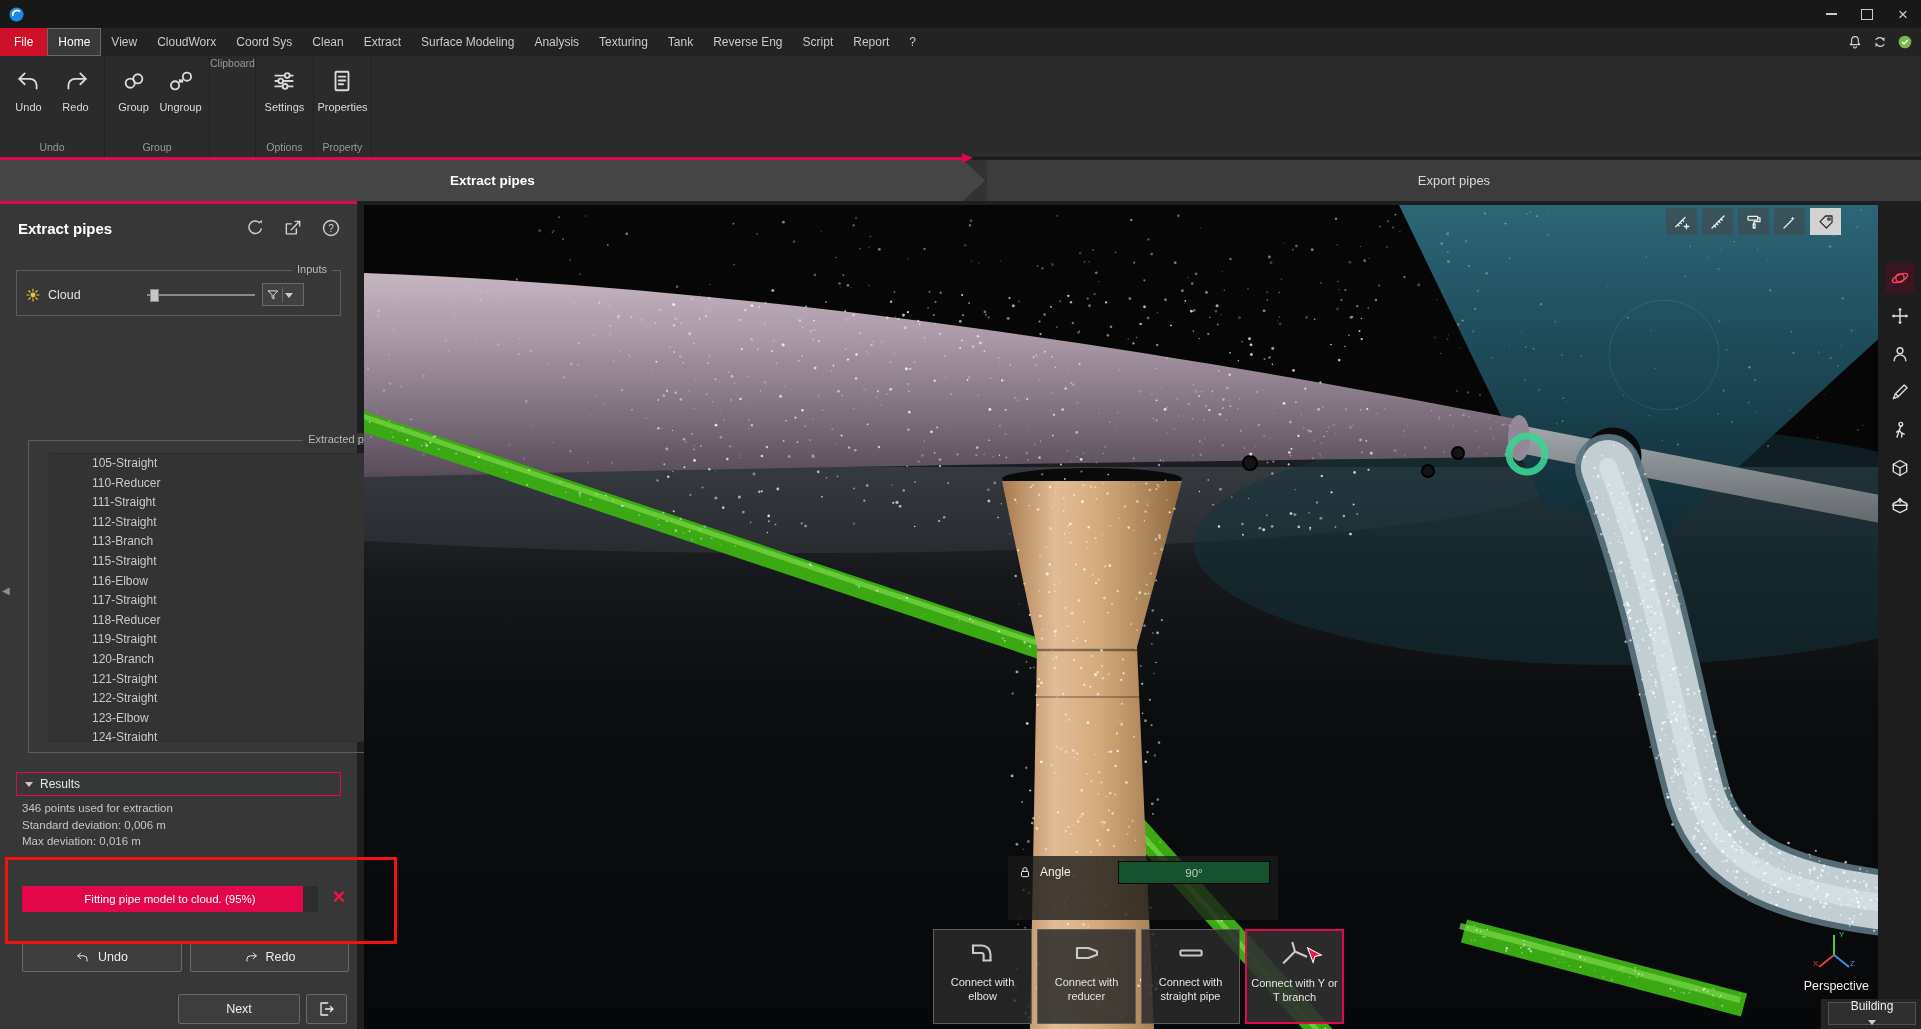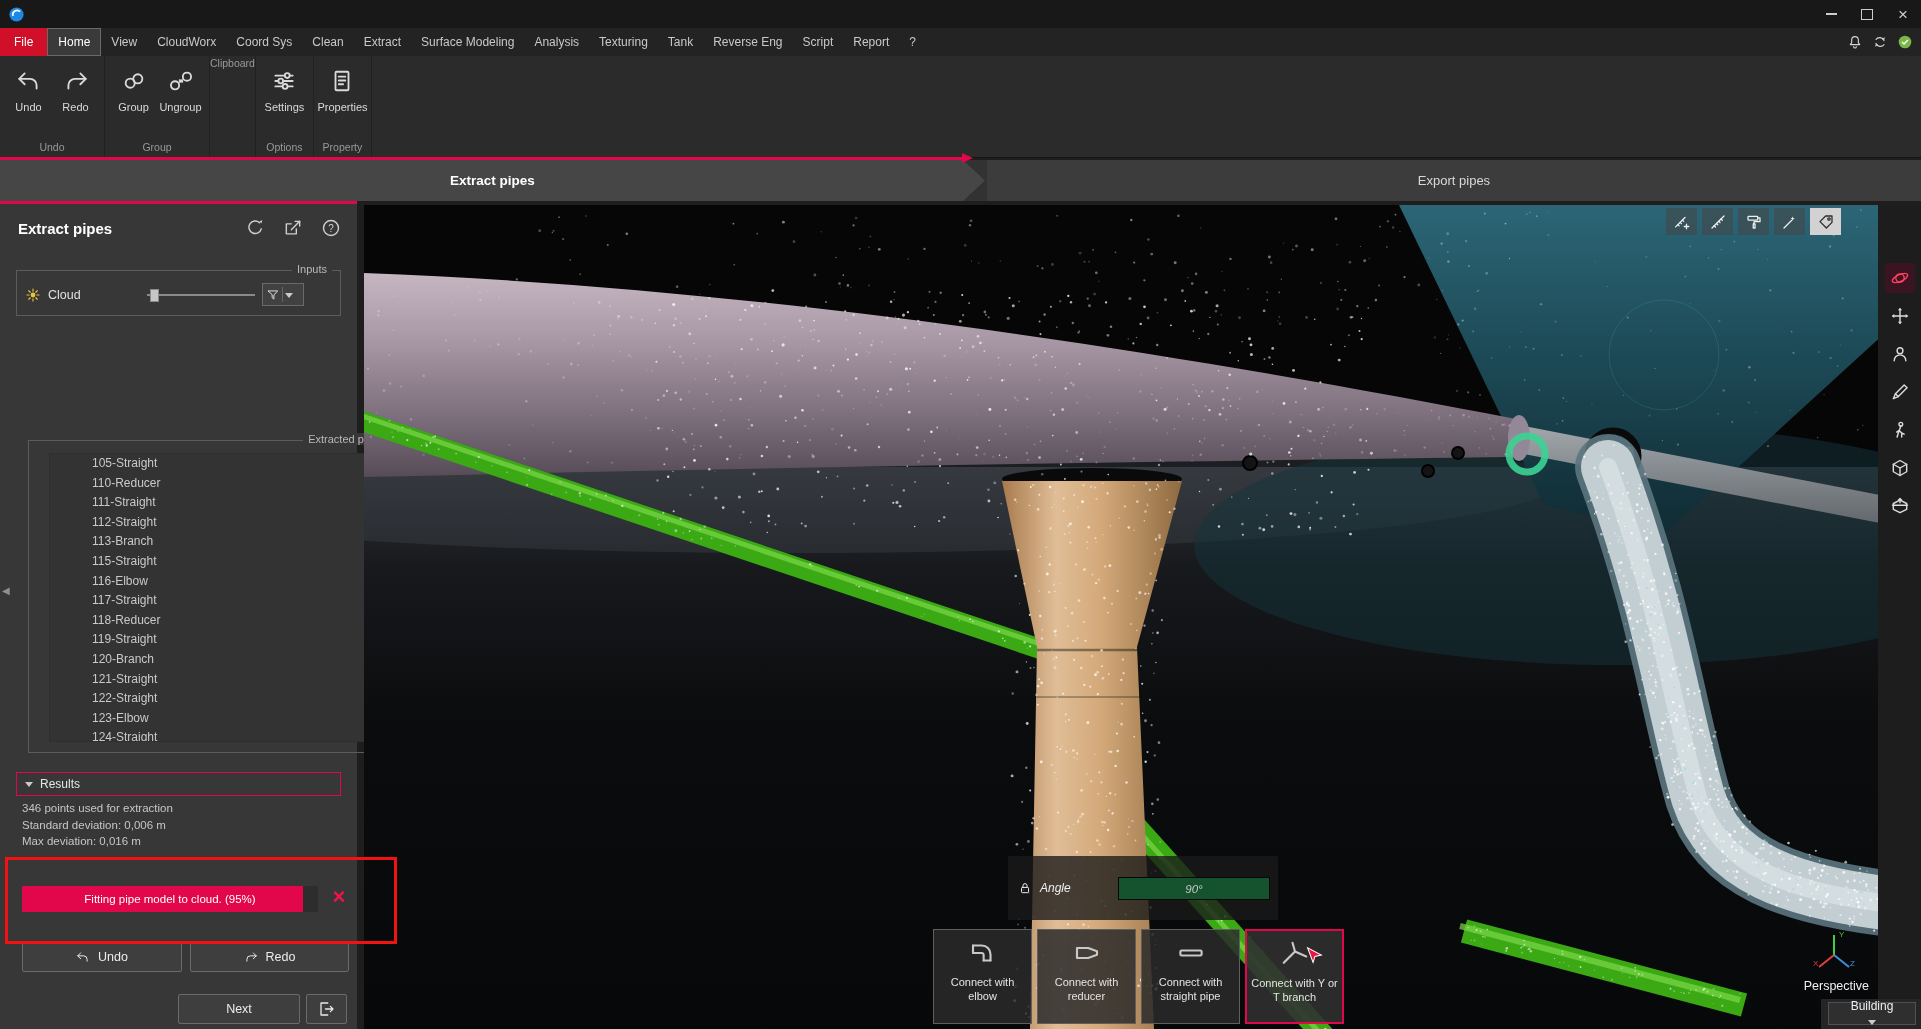--- a/index.html
+++ b/index.html
@@ -2598,21 +2598,21 @@
         </div>
       <div class="navbtn">
           <svg class="icon i20">
             <use href="#i-section"></use>
           </svg>
         </div>
     </div>
 
     
     <div class="anglebox">
-      <div class="arow" style="top:16px;font-style:italic;">
+      <div class="arow" style="top:0;">
         <svg class="icon i14">
             <use href="#i-lock"></use>
           </svg>
         <span>Angle</span>
         <div class="angleinput">90°</div>
       </div>
     </div>
 
     
     <div class="connectrow">

